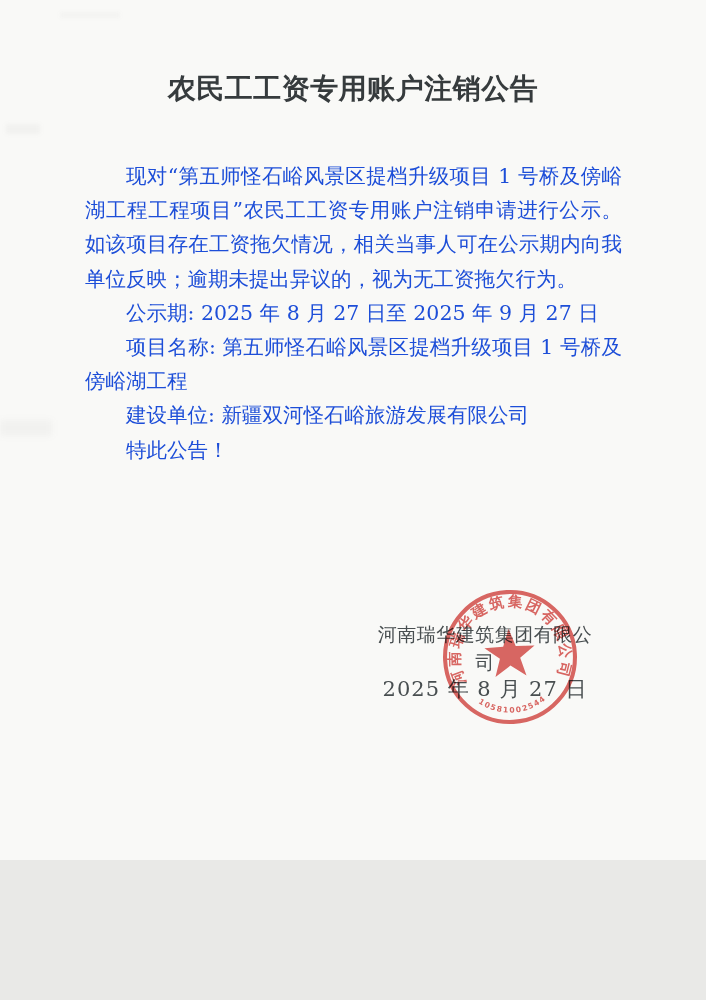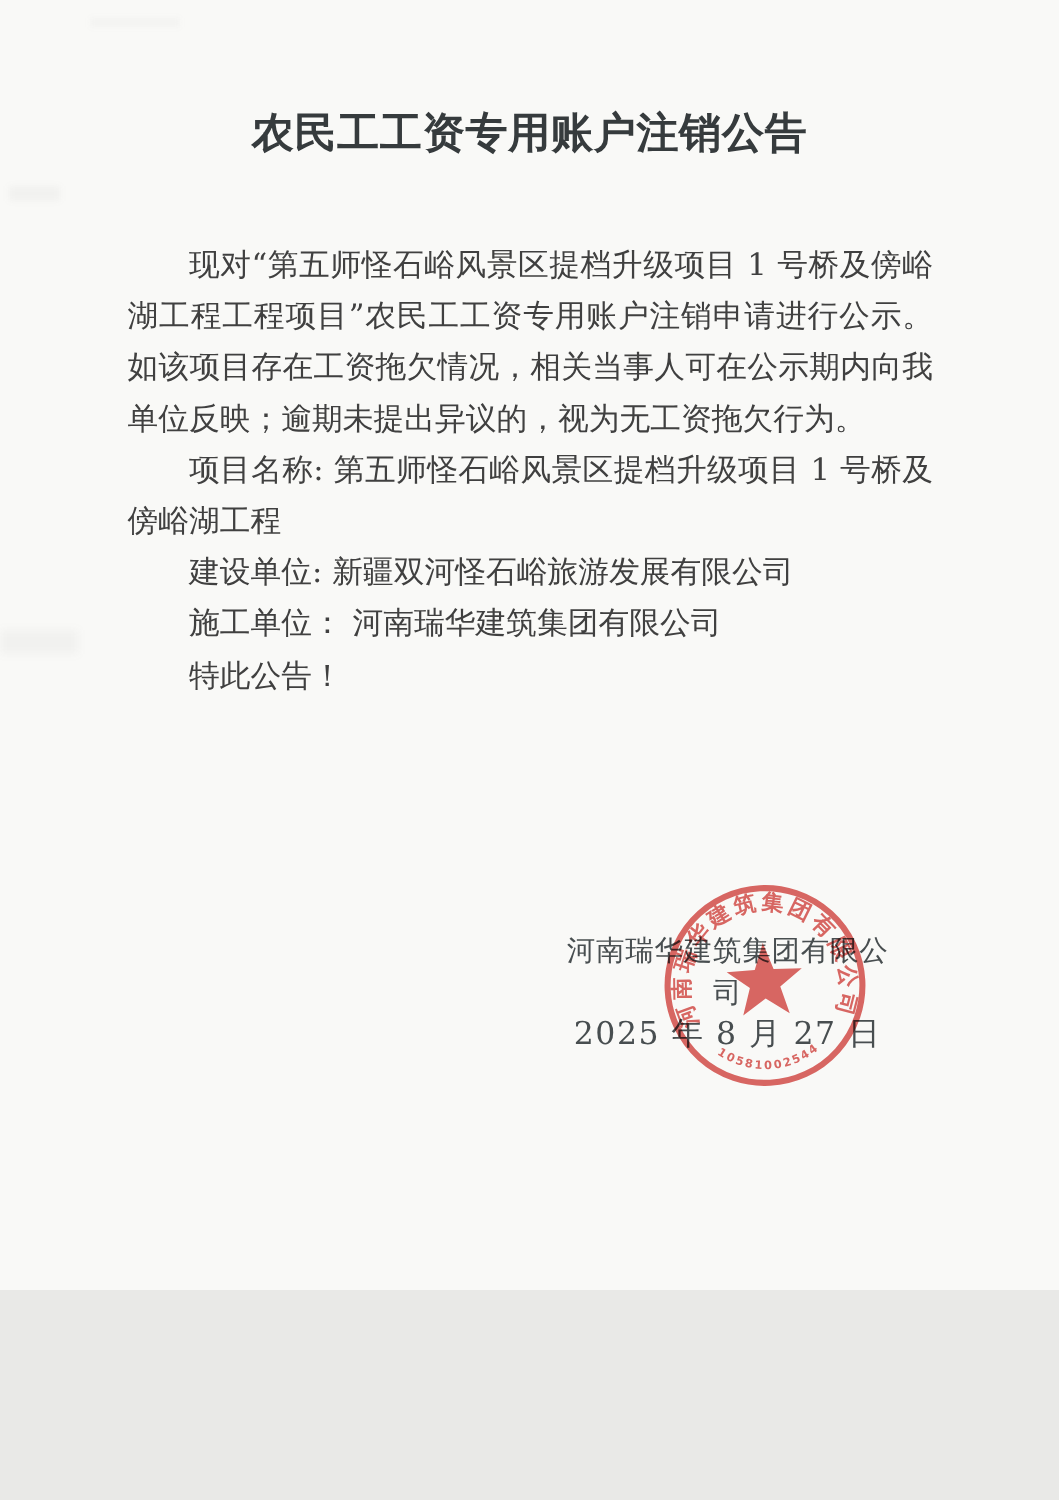--- a/index.html
+++ b/index.html
@@ -27,21 +27,21 @@
     letter-spacing: 0.5px;
     color: #363b3d;
   }
   .doc-body {
     position: absolute;
     top: 159px;
     left: 85px;
     width: 537px;
     font-size: 20.5px;
     line-height: 34.2px;
-    color: #404040;
+    color: #1d4ed8;
     text-align: justify;
   }
   .para { text-indent: 2em; }
   .detail-line { text-indent: 2em; }
   .closing { text-indent: 2em; }
   .sig-block {
     position: absolute;
     top: 620px;
     left: 373px;
     width: 224px;
@@ -84,23 +84,23 @@
 </style>
 </head>
 <body>
 
 <div class="page">
 
   <div class="doc-title">农民工工资专用账户注销公告</div>
 
   <div class="doc-body">
     <p class="para">现对“第五师怪石峪风景区提档升级项目 1 号桥及傍峪湖工程工程项目”农民工工资专用账户注销申请进行公示。如该项目存在工资拖欠情况，相关当事人可在公示期内向我单位反映；逾期未提出异议的，视为无工资拖欠行为。</p>
+    <div class="detail-line">公示期: 2025 年 8 月 27 日至 2025 年 9 月 27 日</div>
     <div class="detail-line">项目名称: 第五师怪石峪风景区提档升级项目 1 号桥及傍峪湖工程</div>
     <div class="detail-line">建设单位: 新疆双河怪石峪旅游发展有限公司</div>
-    <div class="detail-line">施工单位： 河南瑞华建筑集团有限公司</div>
     <div class="closing">特此公告！</div>
   </div>
 
   <div class="sig-block">
     <div class="sig-company">河南瑞华建筑集团有限公司</div>
     <div class="sig-date">2025 年 8 月 27 日</div>
   </div>
 
   <div class="seal">
     <svg viewBox="0 0 136 136">

